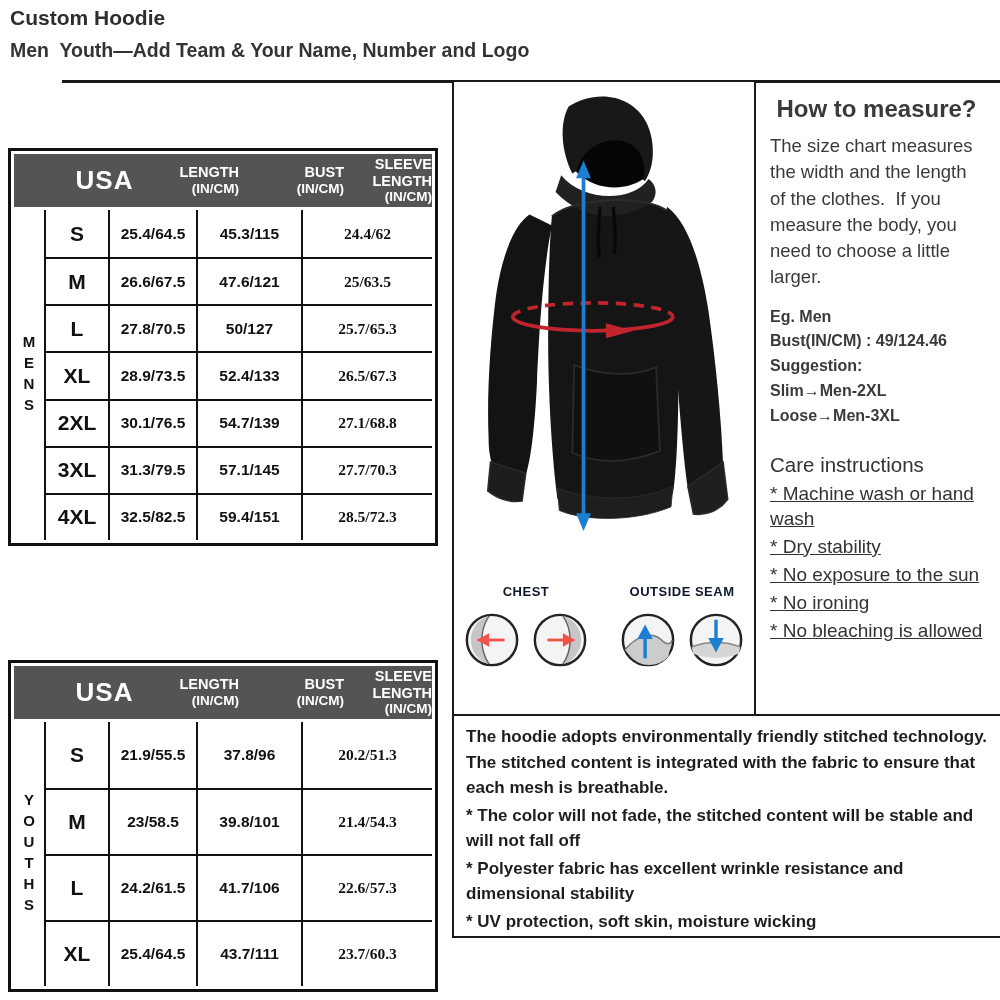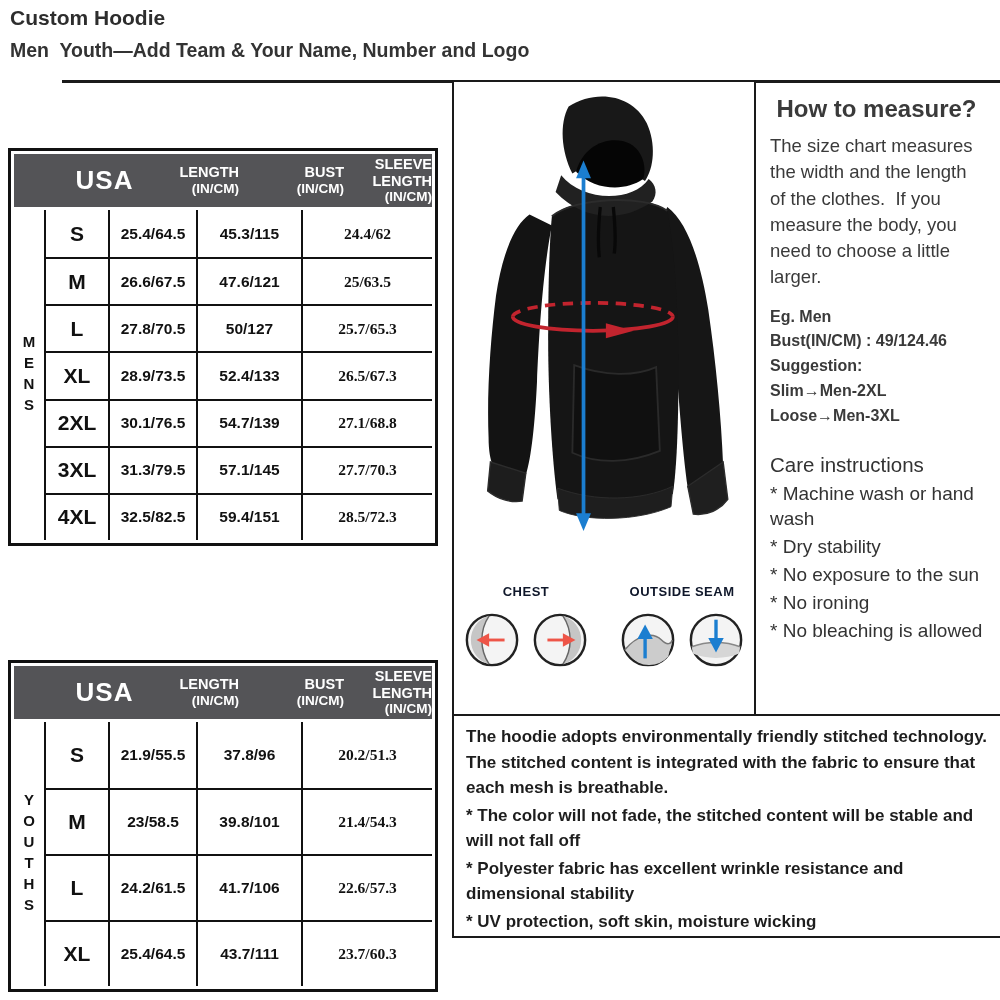--- a/index.html
+++ b/index.html
@@ -59,21 +59,21 @@
   .diagram-icons{display:flex;gap:10px;}
   .diagram-icons svg{width:58px;height:58px;}
 
   
   .measure-panel{left:757px;top:83px;width:243px;height:631px;padding:12px 17px 0 13px;}
   .measure-heading{font-size:24px;font-weight:600;color:#3a3a3a;text-align:center;margin-bottom:10px;}
   .measure-body{font-size:18.5px;font-weight:500;color:#3a3a3a;line-height:1.42;white-space:pre-wrap;}
   .example-block{margin-top:14px;font-size:16px;font-weight:700;color:#3a3a3a;line-height:1.55;}
   .care-heading{margin-top:24px;font-size:20.5px;font-weight:500;color:#333;}
   .care-list{margin-top:4px;font-size:19px;font-weight:500;color:#333;line-height:1.32;}
-  .care-item{margin-top:3px;}
+  .care-item{margin-top:3px;text-decoration:underline;}
 
   
   .description-box{left:452px;top:714px;width:560px;height:224px;border:2.5px solid #1a1a1a;background:#fff;padding:8px 12px;}
   .description-box .desc-par{font-size:17px;font-weight:600;color:#1d1d1d;line-height:1.5;margin-bottom:2px;}
 </style>
 </head>
 <body>
 
 <div class="abs page-title">Custom Hoodie</div>
 <div class="abs page-subtitle">Men  Youth—Add Team &amp; Your Name, Number and Logo</div>

